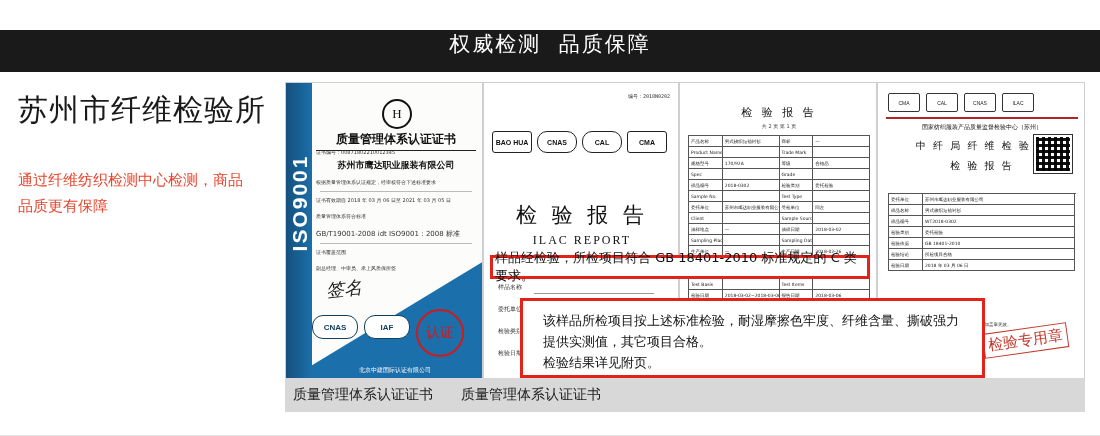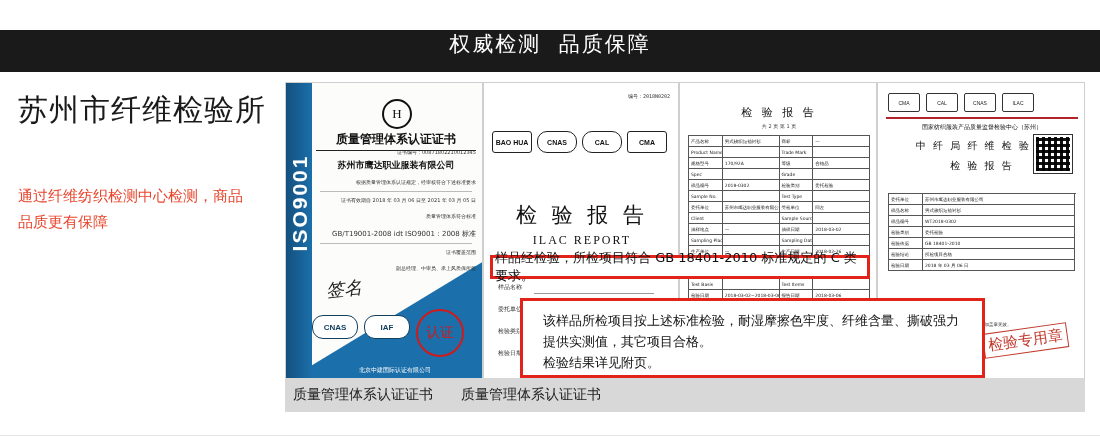--- a/index.html
+++ b/index.html
@@ -48,21 +48,21 @@
   }
   .headline {
     font-size: 30px;
     color: #1a1a1a;
     letter-spacing: 1px;
     font-family: "DejaVu Sans", sans-serif;
     line-height: 1.2;
     white-space: nowrap;
   }
   .subtext {
-    margin-top: 56px;
+    margin-top: 40px;
     font-size: 15px;
     color: #e8452c;
     line-height: 1.7;
     font-family: "DejaVu Sans", sans-serif;
     width: 230px;
   }
 
   
   .cert-area {
     position: absolute;
@@ -151,21 +151,21 @@
     font-weight: bold;
     color: #111;
     font-family: "DejaVu Sans", sans-serif;
     border-bottom: 1px solid #222;
     padding-bottom: 2px;
   }
   .doc1 .tiny {
     position: absolute;
     left: 30px;
     width: 160px;
-    text-align: right;
+    text-align: left;
     font-size: 5px;
     color: #333;
     font-family: "DejaVu Sans", sans-serif;
     white-space: nowrap;
     overflow: hidden;
   }
   .doc1 .company {
     position: absolute;
     left: 28px;
     top: 76px;

